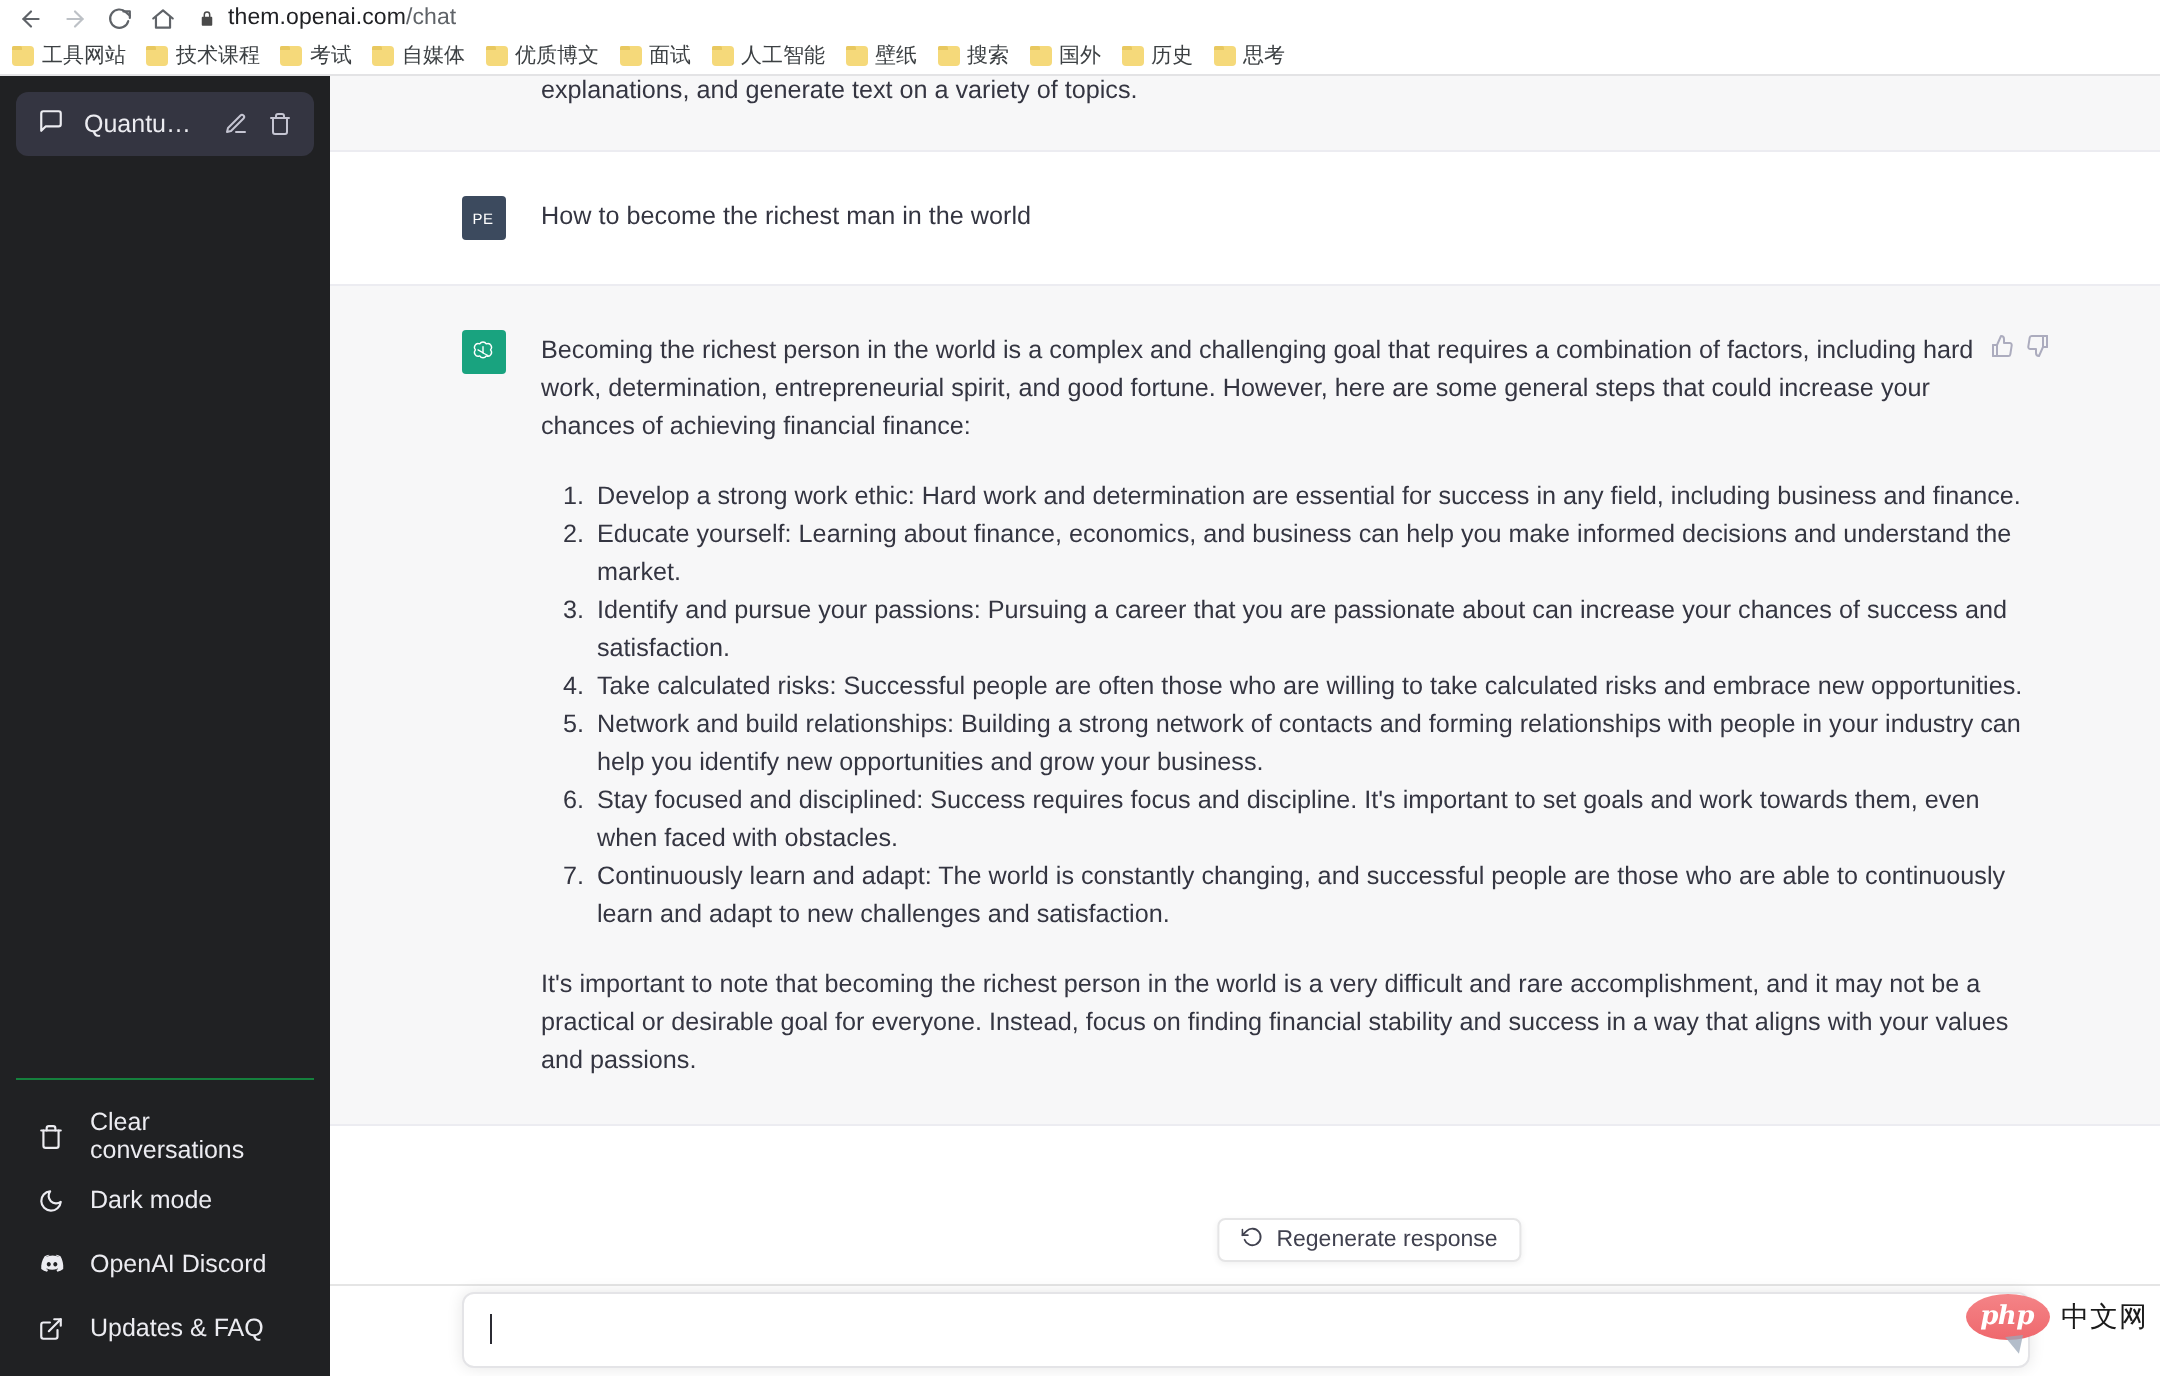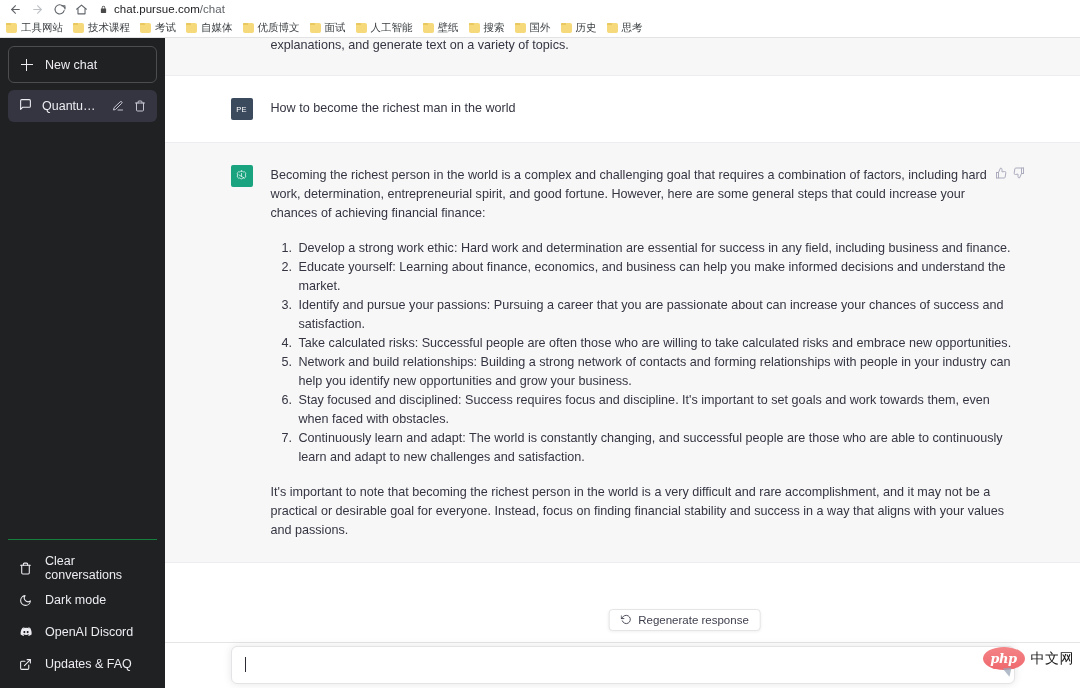--- a/index.html
+++ b/index.html
@@ -369,21 +369,21 @@
           <path d="M5.5 10.5V20h13v-9.5"></path>
         </svg>
     </div>
 
     <div id="url-box">
       <span id="lock-icon">
         <svg width="9" height="11" viewBox="0 0 24 24" fill="currentColor">
             <path d="M12 1.8a4.6 4.6 0 0 0-4.6 4.6V9H6.2A1.2 1.2 0 0 0 5 10.2v9.6A1.2 1.2 0 0 0 6.2 21h11.6a1.2 1.2 0 0 0 1.2-1.2v-9.6A1.2 1.2 0 0 0 17.8 9h-1.2V6.4A4.6 4.6 0 0 0 12 1.8Zm0 2a2.6 2.6 0 0 1 2.6 2.6V9H9.4V6.4A2.6 2.6 0 0 1 12 3.8Z"></path>
           </svg>
       </span>
-      <span id="url-text"><span>chat.pursue.com</span><span class="dim">/chat</span></span>
+      <span id="url-text"><span>them.openai.com</span><span class="dim">/chat</span></span>
     </div>
   </div>
 
   <div id="bookmarks-bar">
 
   <div class="bookmark">
         <span class="folder-icon"></span>
         <span class="bookmark-label">工具网站</span>
       </div>
       <div class="bookmark">
@@ -430,24 +430,20 @@
         <span class="folder-icon"></span>
         <span class="bookmark-label">思考</span>
       </div>
     </div>
 </div>
 
 <div id="app">
 
   <div id="sidebar">
 
-    <div id="new-chat-btn">
-      <span class="plus-icon"></span>
-      <span>New chat</span>
-    </div>
 
     <div id="chat-list">
       <div class="chat-item active">
         <span class="chat-ic">
           <svg width="13" height="13" viewBox="0 0 24 24" fill="none" stroke="#ececf1" stroke-width="2" stroke-linecap="round" stroke-linejoin="round">
               <path d="M21 15a2 2 0 0 1-2 2H7l-4 4V5a2 2 0 0 1 2-2h14a2 2 0 0 1 2 2z"></path>
             </svg>
         </span>
         <span class="chat-title">Quantum Computing</span>
         <span class="chat-action">

